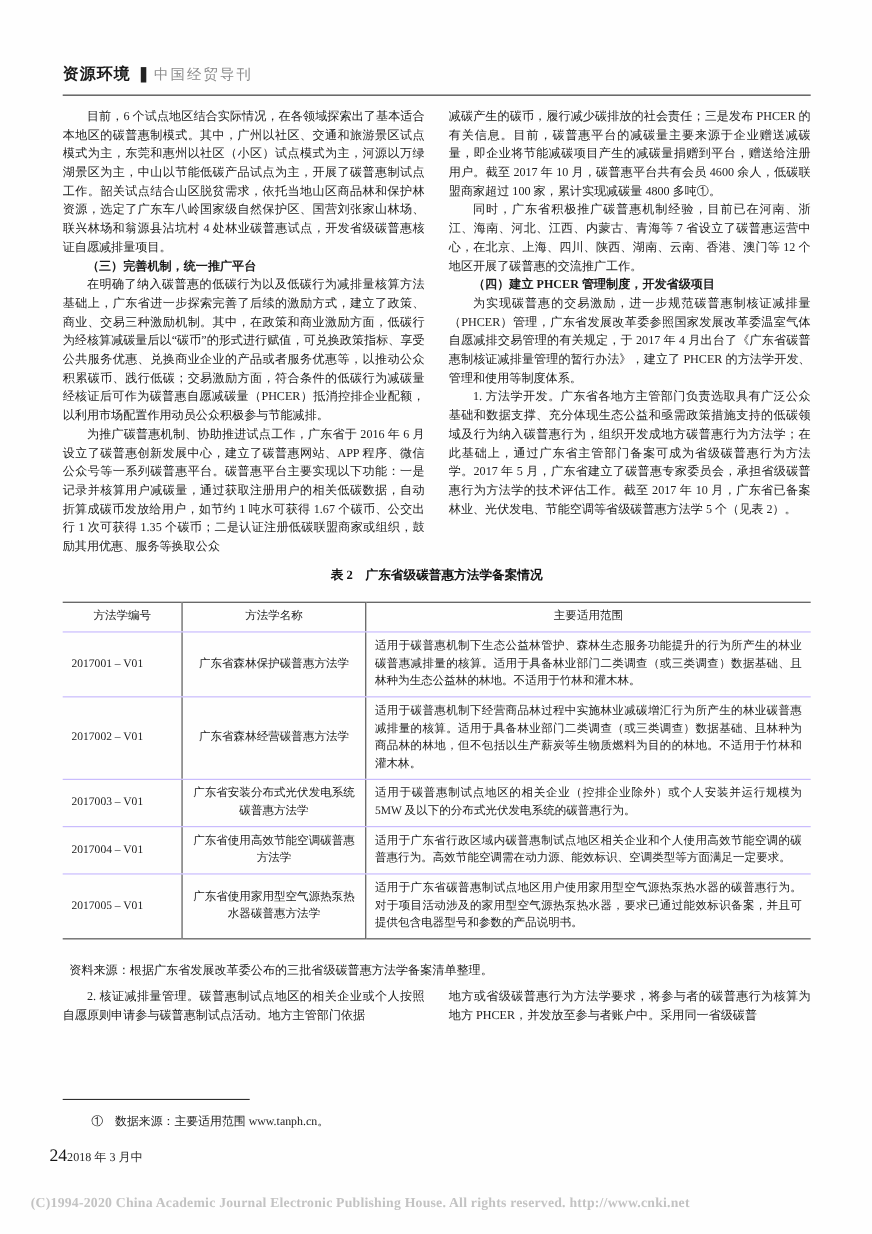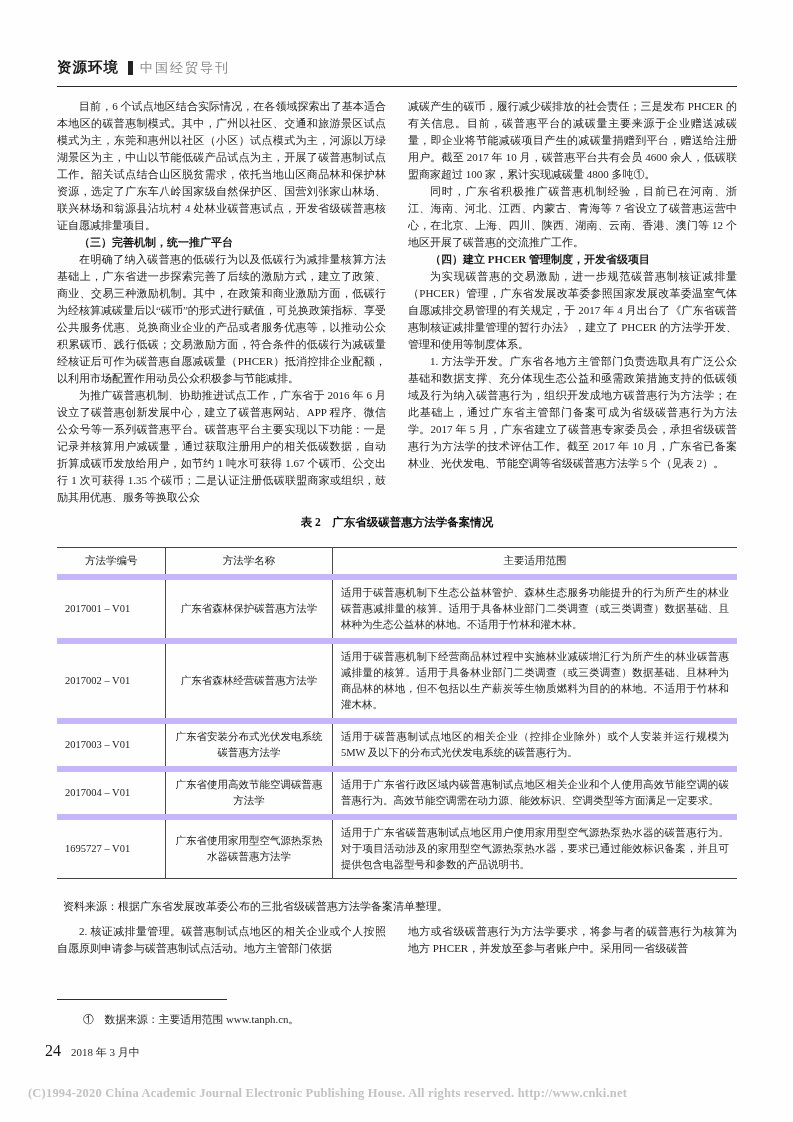--- a/index.html
+++ b/index.html
@@ -36,38 +36,38 @@
   .col p.noindent { text-indent: 0; }
   .subhead { font-weight: bold; text-indent: 2em; margin: 0; }
 
   
   .tbl-title { text-align: center; font-weight: bold; font-size: 11.5px; margin: 9px 0 17px 0; color: #111; }
   table.methods {
     width: 100%; border-collapse: collapse;
     font-size: 10.5px; line-height: 16px; color: #1c1c1c;
     border-top: 1.2px solid #444; border-bottom: 1.2px solid #444;
   }
-  table.methods th, table.methods td { border-bottom: 6px solid #c4b5fd; padding: 5px 8px; vertical-align: middle; }
+  table.methods th, table.methods td { border-bottom: 1px solid #c4b5fd; padding: 5px 8px; vertical-align: middle; }
   table.methods tr:last-child td { border-bottom: none; }
   table.methods th + th, table.methods td + td { border-left: 1px solid #4a4a4a; }
   table.methods th { font-weight: normal; text-align: center; padding: 5px 4px; color: #222; }
   td.c-id { white-space: nowrap; }
   td.c-name { text-align: center; font-family: Liberation Mono, monospace; }
   td.c-scope { text-align: justify; }
   .tbl-source { font-size: 11px; margin-top: 20px; padding-left: 6px; color: #1c1c1c; }
 
   .cols2 { display: flex; gap: 22px; margin-top: 9px; }
 
   
   .footnote-block { position: absolute; left: 57px; top: 999px; width: 420px; }
   .fn-rule { width: 170px; border-top: 1px solid #2e2e2e; height: 0; }
   .fn-text { margin-top: 13px; font-size: 10.8px; color: #1c1c1c; padding-left: 26px; }
 
   
-  .page-footer { position: absolute; left: 45px; top: 1042px; display: flex; align-items: baseline; gap: 10px; }
+  .page-footer { position: absolute; left: 45px; top: 1042px; display: flex; align-items: baseline; }
   .page-number { font-size: 16px; color: #161616; }
   .issue-label { font-size: 11px; color: #2a2a2a; }
 
   
   .copyright-line {
     position: absolute; left: 28px; top: 1086px; width: 770px;
     font-size: 12.5px; color: #c3c3c3; letter-spacing: 0.2px; font-weight: bold;
   }
 </style>
 </head>
@@ -128,21 +128,21 @@
           <td class="c-id">2017003 – V01</td>
           <td class="c-name">广东省安装分布式光伏发电系统碳普惠方法学</td>
           <td class="c-scope">适用于碳普惠制试点地区的相关企业（控排企业除外）或个人安装并运行规模为 5MW 及以下的分布式光伏发电系统的碳普惠行为。</td>
         </tr>
         <tr>
           <td class="c-id">2017004 – V01</td>
           <td class="c-name">广东省使用高效节能空调碳普惠方法学</td>
           <td class="c-scope">适用于广东省行政区域内碳普惠制试点地区相关企业和个人使用高效节能空调的碳普惠行为。高效节能空调需在动力源、能效标识、空调类型等方面满足一定要求。</td>
         </tr>
         <tr>
-          <td class="c-id">1695727 – V01</td>
+          <td class="c-id">2017005 – V01</td>
           <td class="c-name">广东省使用家用型空气源热泵热水器碳普惠方法学</td>
           <td class="c-scope">适用于广东省碳普惠制试点地区用户使用家用型空气源热泵热水器的碳普惠行为。对于项目活动涉及的家用型空气源热泵热水器，要求已通过能效标识备案，并且可提供包含电器型号和参数的产品说明书。</td>
         </tr>
       </tbody>
     </table>
 
     <div class="tbl-source">资料来源：根据广东省发展改革委公布的三批省级碳普惠方法学备案清单整理。</div>
 
     <div class="cols2">
       <div class="col">

